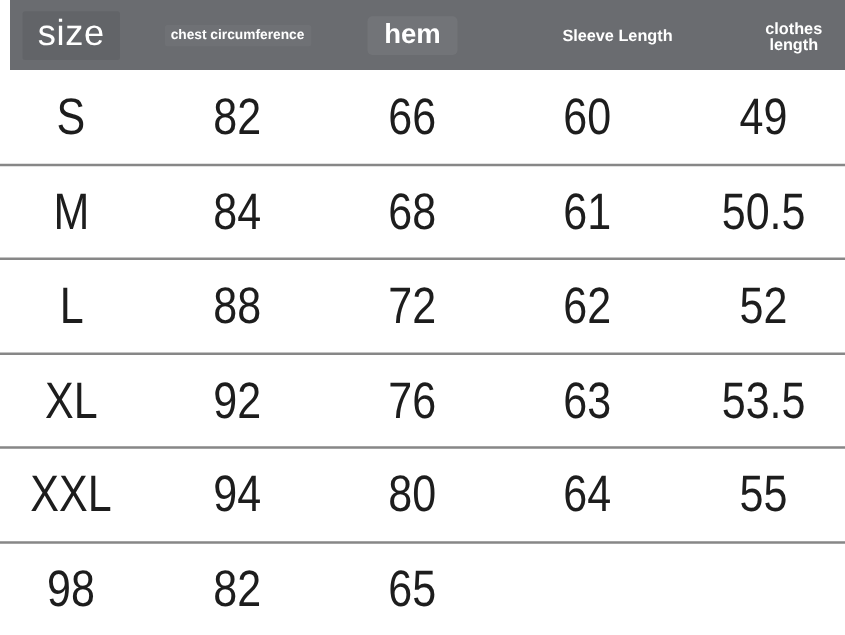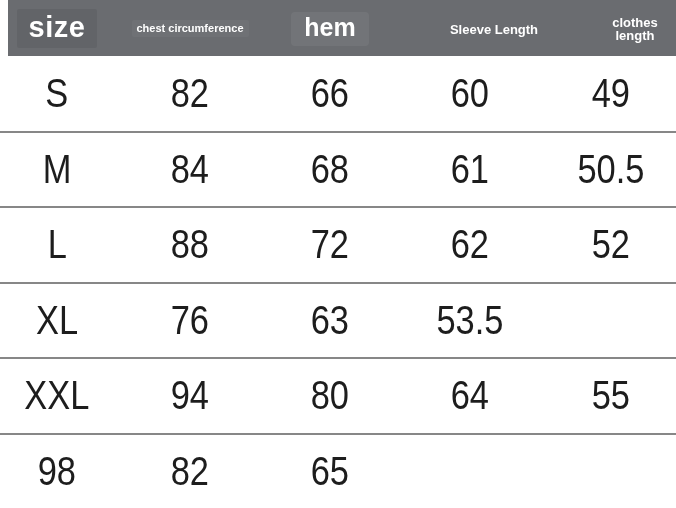--- a/index.html
+++ b/index.html
@@ -19,25 +19,25 @@
   .header{position:relative;height:57px;}
   .header-bar{position:absolute;top:0;bottom:1px;left:8px;right:0;background:var(--header-bg);}
   .header-cells{
     position:absolute;inset:0;display:grid;
     grid-template-columns:114px 152px 128px 152px 130px;
     align-items:center;
   }
   .hcell{text-align:center;color:var(--header-text);line-height:1;}
   .hlabel{display:inline-block;vertical-align:middle;}
   .h-size .hlabel{
-    font-size:29px;font-weight:700;letter-spacing:0.5px;
+    font-size:29px;font-weight:400;letter-spacing:0.5px;
     background:rgba(0,0,0,0.07);padding:4px 12px 6px;border-radius:2px;
   }
   .h-hem .hlabel{
-    font-size:25px;font-weight:600;
+    font-size:22px;font-weight:600;
     background:rgba(255,255,255,0.06);padding:3px 13px 6px;border-radius:4px;
   }
   .h-tiny .hlabel{
     font-size:11px;font-weight:700;
     background:rgba(255,255,255,0.04);padding:3px 5px;border-radius:2px;
   }
   .h-med .hlabel{font-size:13px;font-weight:700;margin-left:48px;}
   
   .tbody{height:451px;display:flex;flex-direction:column;}
   .row{
@@ -96,20 +96,21 @@
     <div class="row">
       <div class="cell"><span class="v">L</span></div>
       <div class="cell"><span class="v">88</span></div>
       <div class="cell"><span class="v">72</span></div>
       <div class="cell"><span class="v">62</span></div>
       <div class="cell"><span class="v">52</span></div>
     </div>
 
     <div class="row">
       <div class="cell"><span class="v">XL</span></div>
+      <div class="cell"><span class="v">92</span></div>
       <div class="cell"><span class="v">76</span></div>
       <div class="cell"><span class="v">63</span></div>
       <div class="cell"><span class="v">53.5</span></div>
     </div>
 
     <div class="row">
       <div class="cell"><span class="v">XXL</span></div>
       <div class="cell"><span class="v">94</span></div>
       <div class="cell"><span class="v">80</span></div>
       <div class="cell"><span class="v">64</span></div>

